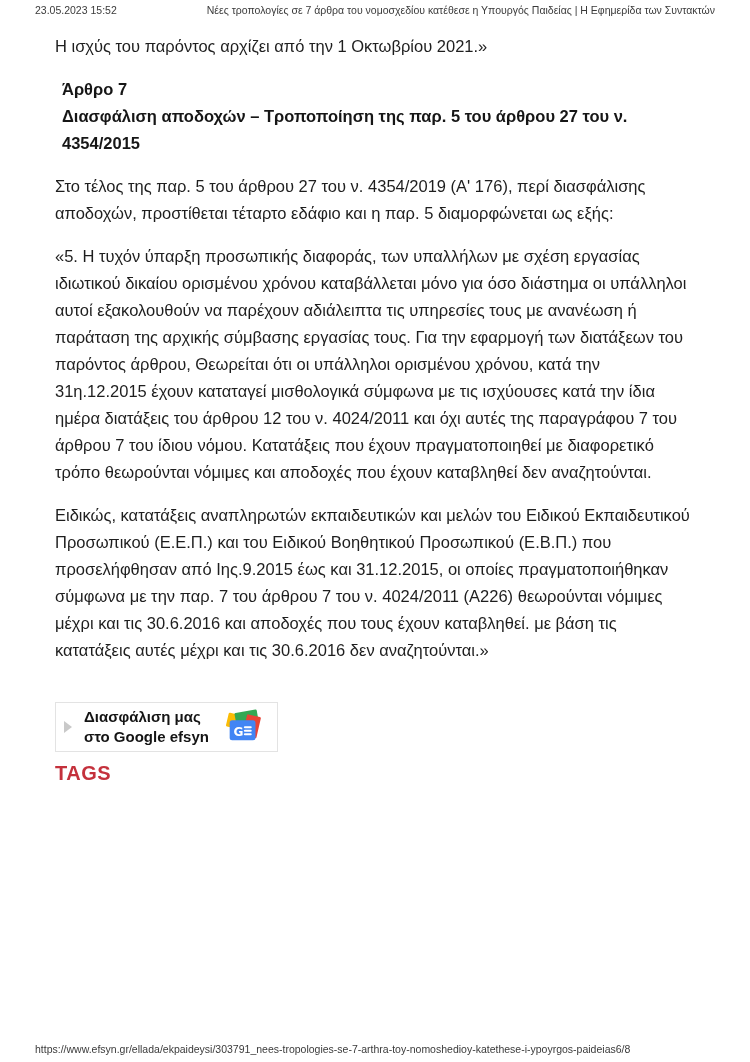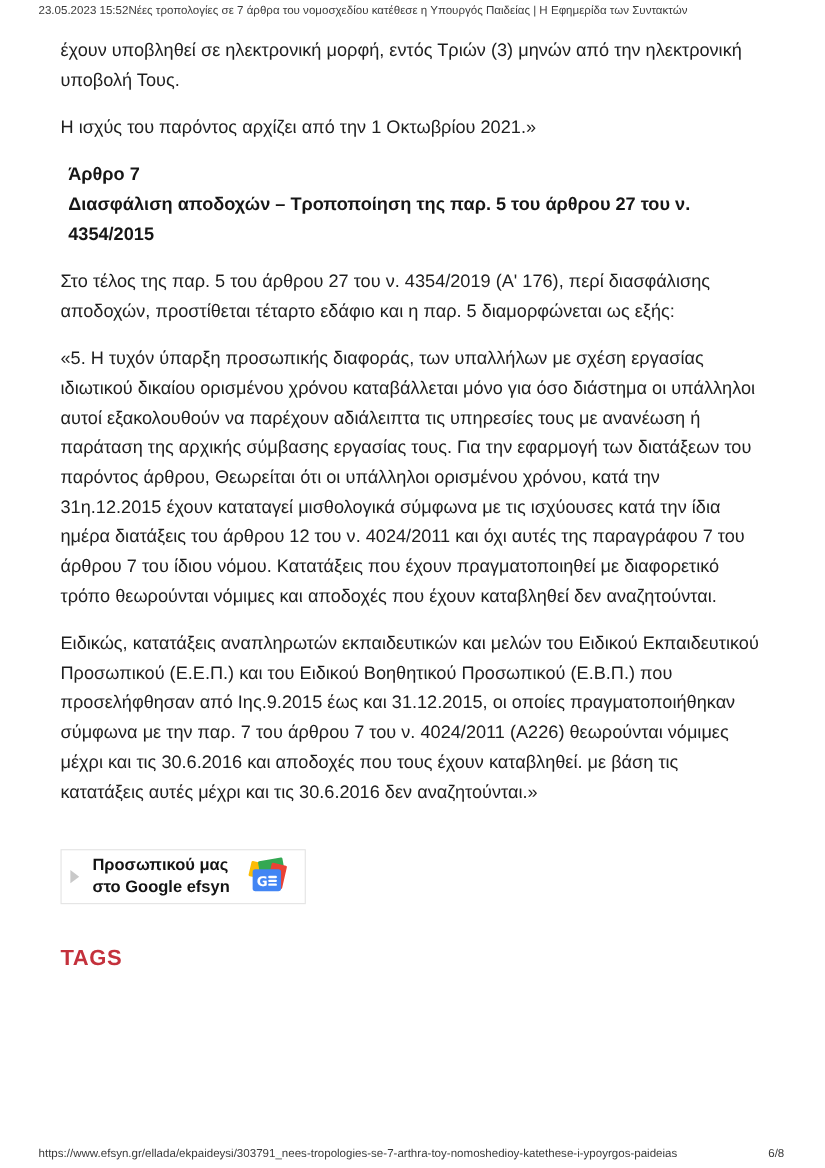--- a/index.html
+++ b/index.html
@@ -11,21 +11,21 @@
     color: #1f1f1f;
     overflow: hidden;
   }
   .print-header {
     position: absolute; top: 4px; left: 35px; right: 35px;
     display: flex; align-items: baseline;
     font-size: 10.5px; color: #3a3a3a;
     white-space: nowrap;
   }
   .ph-date { flex: 0 0 auto; }
-  .ph-title { flex: 1 1 auto; text-align: left; overflow: hidden; }
+  .ph-title { flex: 1 1 auto; text-align: right; overflow: hidden; }
   .content {
     position: absolute; top: 33px; left: 55px; width: 640px;
     font-size: 16.5px; line-height: 27px; color: #1e1e1e;
   }
   .content p { margin: 0 0 16px 0; }
   .article-heading {
     font-size: 16.5px; line-height: 27px; font-weight: 700;
     margin: 0 0 16px 7px; color: #161616;
   }
   .article-heading .h-line { display: block; }
@@ -44,55 +44,54 @@
     border-left: 8px solid #c9c9c9;
     margin-right: 12px;
   }
   .gnews-label {
     font-size: 15px; font-weight: 700; line-height: 20px;
     color: #141414; margin-right: 14px;
   }
   .gnews-label span { display: block; }
   .gnews-icon { display: inline-flex; width: 40px; height: 40px; }
   .tags-title {
-    margin-top: 36px;
+    margin-top: 8px;
     font-size: 20px; font-weight: 700; letter-spacing: 0.5px;
     color: #c4313c;
   }
   .print-footer {
     position: absolute; bottom: 7px; left: 35px; right: 37px;
-    display: flex; justify-content: space-between; align-items: baseline;
+    display: flex; align-items: baseline;
     font-size: 10.5px; color: #3a3a3a; white-space: nowrap;
   }
 </style>
 </head>
 <body>
 
 <div class="print-header">
   <span class="ph-date">23.05.2023 15:52</span>
   <span class="ph-title">Νέες τροπολογίες σε 7 άρθρα του νομοσχεδίου κατέθεσε η Υπουργός Παιδείας | Η Εφημερίδα των Συντακτών</span>
 </div>
 
 <div class="content">
-  <p>έχουν υποβληθεί σε ηλεκτρονική μορφή, εντός Τριών (3) μηνών από την ηλεκτρονική υποβολή Τους.</p>
   <p>Η ισχύς του παρόντος αρχίζει από την 1 Οκτωβρίου 2021.»</p>
 
   <h2 class="article-heading">
     <span class="h-line">Άρθρο 7</span>
     <span class="h-line">Διασφάλιση αποδοχών – Τροποποίηση της παρ. 5 του άρθρου 27 του ν. 4354/2015</span>
   </h2>
 
   <p>Στο τέλος της παρ. 5 του άρθρου 27 του ν. 4354/2019 (Α' 176), περί διασφάλισης αποδοχών, προστίθεται τέταρτο εδάφιο και η παρ. 5 διαμορφώνεται ως εξής:</p>
   <p>«5. Η τυχόν ύπαρξη προσωπικής διαφοράς, των υπαλλήλων με σχέση εργασίας ιδιωτικού δικαίου ορισμένου χρόνου καταβάλλεται μόνο για όσο διάστημα οι υπάλληλοι αυτοί εξακολουθούν να παρέχουν αδιάλειπτα τις υπηρεσίες τους με ανανέωση ή παράταση της αρχικής σύμβασης εργασίας τους. Για την εφαρμογή των διατάξεων του παρόντος άρθρου, Θεωρείται ότι οι υπάλληλοι ορισμένου χρόνου, κατά την 31η.12.2015 έχουν καταταγεί μισθολογικά σύμφωνα με τις ισχύουσες κατά την ίδια ημέρα διατάξεις του άρθρου 12 του ν. 4024/2011 και όχι αυτές της παραγράφου 7 του άρθρου 7 του ίδιου νόμου. Κατατάξεις που έχουν πραγματοποιηθεί με διαφορετικό τρόπο θεωρούνται νόμιμες και αποδοχές που έχουν καταβληθεί δεν αναζητούνται.</p>
   <p>Ειδικώς, κατατάξεις αναπληρωτών εκπαιδευτικών και μελών του Ειδικού Εκπαιδευτικού Προσωπικού (Ε.Ε.Π.) και του Ειδικού Βοηθητικού Προσωπικού (Ε.Β.Π.) που προσελήφθησαν από Ιης.9.2015 έως και 31.12.2015, οι οποίες πραγματοποιήθηκαν σύμφωνα με την παρ. 7 του άρθρου 7 του ν. 4024/2011 (Α226) θεωρούνται νόμιμες μέχρι και τις 30.6.2016 και αποδοχές που τους έχουν καταβληθεί. με βάση τις κατατάξεις αυτές μέχρι και τις 30.6.2016 δεν αναζητούνται.»</p>
 
   <div class="gnews-box">
     <span class="gnews-arrow"></span>
     <span class="gnews-label">
-      <span>Προσωπικού μας</span>
+      <span>Διασφάλιση μας</span>
       <span>στο Google efsyn</span>
     </span>
     <span class="gnews-icon">
       <svg viewBox="0 0 48 48" width="40" height="40" aria-hidden="true">
         <rect x="5" y="9" width="24" height="17" rx="1.5" fill="#fbbc05" transform="rotate(13 17 17)"></rect>
         <rect x="15" y="5" width="27" height="18" rx="1.5" fill="#34a853" transform="rotate(-10 28 14)"></rect>
         <rect x="26" y="10" width="17" height="26" rx="1.5" fill="#ea4335" transform="rotate(13 34 23)"></rect>
         <rect x="8" y="16" width="31" height="24" rx="3" fill="#4285f4"></rect>
         <text x="12.5" y="34.5" font-size="14.5" font-weight="bold" fill="#ffffff" font-family="DejaVu Sans, sans-serif">G</text>
         <rect x="25" y="23" width="9.5" height="2.6" rx="1.3" fill="#ffffff"></rect>

